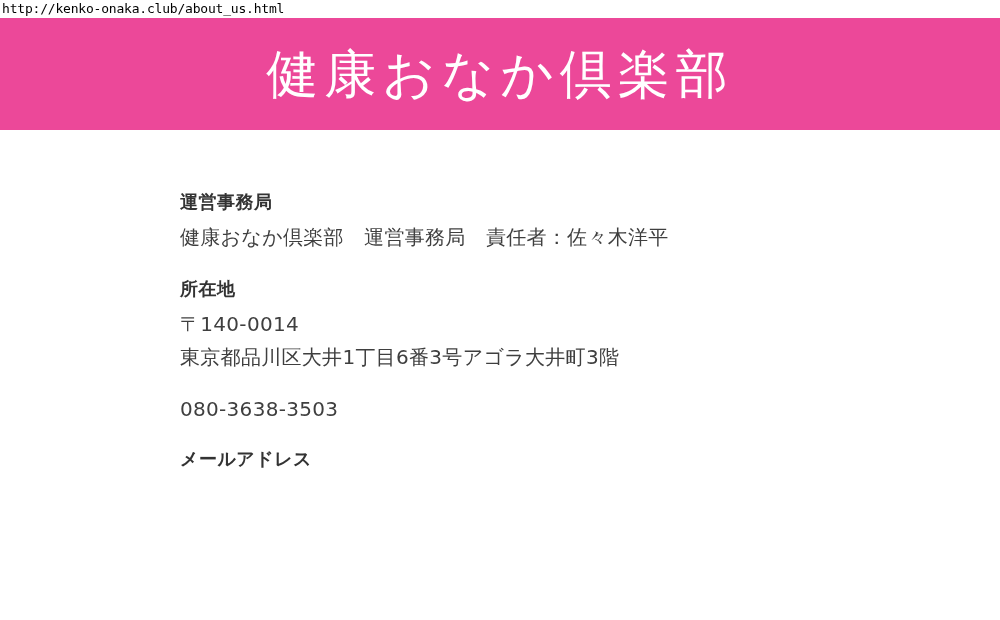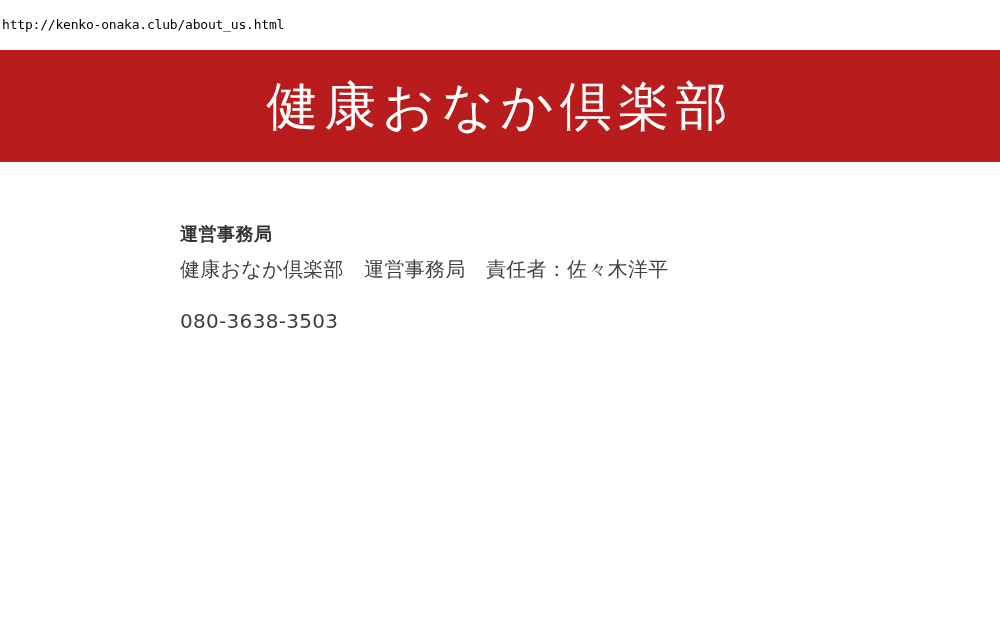--- a/index.html
+++ b/index.html
@@ -16,32 +16,32 @@
   }
   .page {
     position: relative;
     width: 1000px;
     height: 620px;
     box-sizing: border-box;
   }
   .urlbar {
     height: 18px;
     line-height: 18px;
-    padding: 16px 2px;
+    padding: 0 2px;
     font-family: "DejaVu Sans Mono", monospace;
     font-size: 13px;
     color: #000000;
     background: #ffffff;
     white-space: nowrap;
     overflow: hidden;
     letter-spacing: -0.2px;
   }
   .banner {
     height: 112px;
-    background: #b91c1c;
+    background: #ec4899;
     display: flex;
     align-items: center;
     justify-content: center;
   }
   .banner-title {
     color: #ffffff;
     font-size: 52px;
     font-weight: 400;
     letter-spacing: 6px;
     line-height: 1;
@@ -87,22 +87,28 @@
     <h1 class="banner-title">健康おなか倶楽部</h1>
   </div>
 
   <div class="content">
 
     <div class="section">
       <div class="section-heading">運営事務局</div>
       <p class="section-line">健康おなか倶楽部　運営事務局　責任者：佐々木洋平</p>
     </div>
 
+    <div class="section">
+      <div class="section-heading">所在地</div>
+      <p class="section-line">〒140-0014</p>
+      <p class="section-line">東京都品川区大井1丁目6番3号アゴラ大井町3階</p>
+    </div>
 
     <div class="section">
       <p class="section-line">080-3638-3503</p>
     </div>
 
     <div class="section">
+      <div class="section-heading">メールアドレス</div>
     </div>
 
   </div>
 </div>
 
 </body></html>

